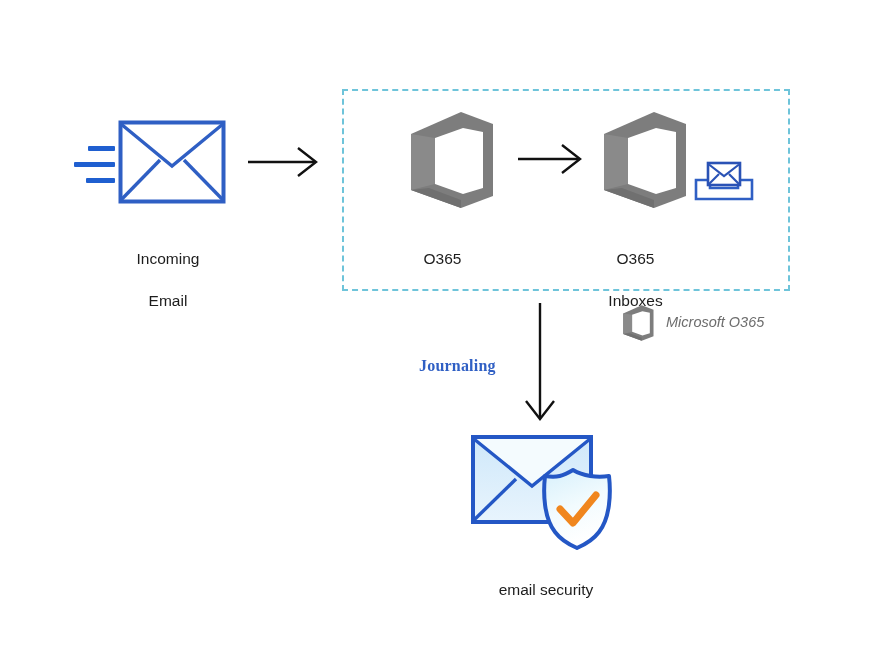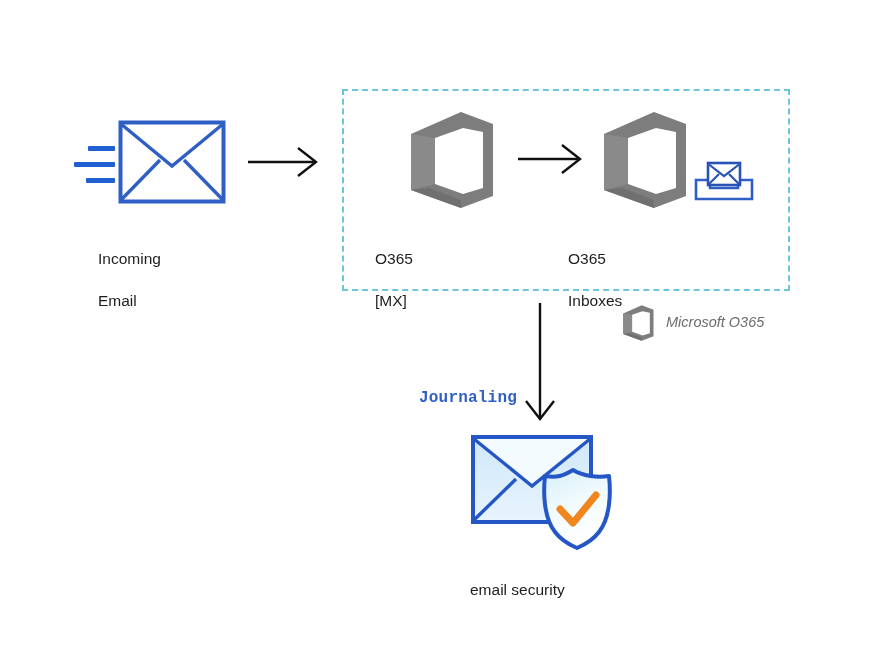--- a/index.html
+++ b/index.html
@@ -16,37 +16,37 @@
     position: relative;
     width: 886px;
     height: 653px;
     background: #ffffff;
     overflow: hidden;
   }
 
   
   .caption {
     position: absolute;
+    text-align: center;
     font-size: 15.5px;
     line-height: 21px;
     color: #1d1d1d;
     white-space: pre-line;
     font-family: "Liberation Sans", sans-serif;
   }
   .caption-line { display: block; }
 
   .journaling-label {
     position: absolute;
     font-size: 16px;
     font-weight: 600;
     color: #2f5fc4;
     letter-spacing: .2px;
-    font-family: Liberation Mono, monospace;
+    font-family: Liberation Serif, serif;
     white-space: nowrap;
-    margin-top: 32px;
   }
 
   .legend-label {
     position: absolute;
     font-size: 14.5px;
     color: #6d6d6d;
     white-space: nowrap;
     font-family: "Liberation Sans", sans-serif;
   }
 
@@ -106,21 +106,20 @@
       <path d="M58 18 L78 22 L78 78 L58 84 L30 74 L30 28 Z" fill="#ffffff"></path>
 
       <path d="M6 24 L30 28 L30 74 L6 80 Z" fill="#8a8a8a"></path>
 
       <path d="M6 80 L56 98 L56 90 L24 78 Z" fill="#707070"></path>
     </svg>
   </div>
 
   <div class="caption" style="left:375px; top:227px; width:135px;">
     <span class="caption-line">O365</span>
-    <span class="caption-line">[MX]</span>
   </div>
 
   <div class="icon-wrap" style="left:518px; top:142px;">
     <svg width="66" height="34" viewBox="0 0 66 34">
       <line x1="0" y1="17" x2="60" y2="17" stroke="#111111" stroke-width="2.4"></line>
       <polyline points="44,3 62,17 44,31" fill="none" stroke="#111111" stroke-width="2.4" stroke-linejoin="miter"></polyline>
     </svg>
   </div>
 
   <div class="icon-wrap" style="left:598px; top:110px;">

